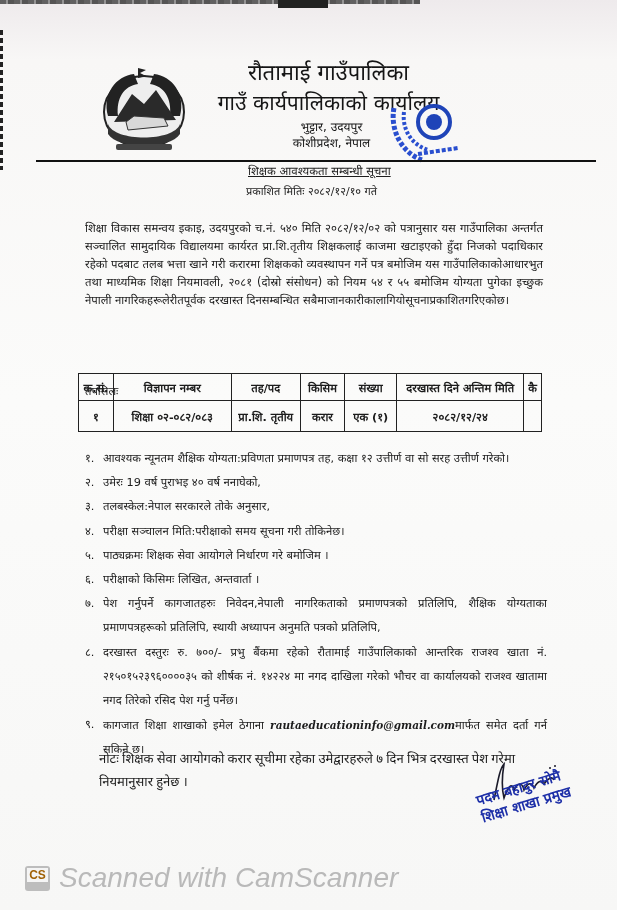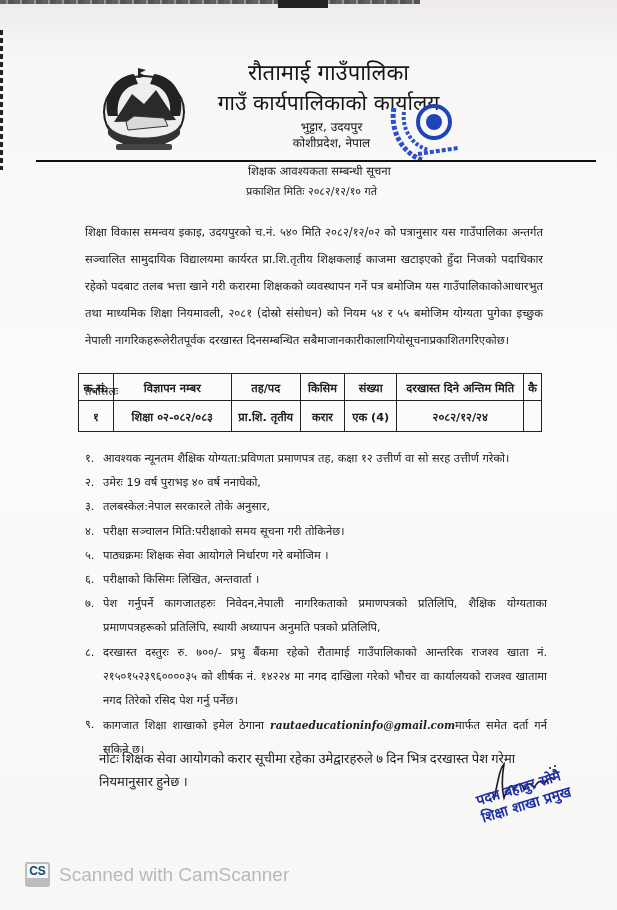--- a/index.html
+++ b/index.html
@@ -25,26 +25,26 @@
 
   .org-name { position: absolute; left: 0; width: 617px; text-align: center; color: #151515; }
   .org-line1 { top: 56px; font-size: 22px; padding-left: 40px; box-sizing: border-box; }
   .org-line2 { top: 88px; font-size: 21px; padding-left: 40px; box-sizing: border-box; }
   .addr1 { top: 118px; font-size: 12px; padding-left: 46px; box-sizing: border-box; }
   .addr2 { top: 134px; font-size: 12px; padding-left: 46px; box-sizing: border-box; }
 
   .seal { position: absolute; left: 388px; top: 98px; width: 72px; height: 70px; }
 
   .header-rule { position: absolute; left: 36px; top: 160px; width: 560px; height: 2px; background: #111; }
-  .notice-title { position: absolute; left: 248px; top: 163px; font-size: 11.5px; }
+  .notice-title { position: absolute; left: 248px; top: 163px; font-size: 11.5px; text-decoration: underline; }
   .pub-date { position: absolute; left: 246px; top: 183px; font-size: 11px; }
 
   .body-para {
     position: absolute; left: 85px; top: 219px; width: 458px;
-    font-size: 11.4px; line-height: 27px; text-align: justify;
+    font-size: 11.4px; line-height: 18px; text-align: justify;
   }
   .tapsil { position: absolute; left: 85px; top: 350px; font-size: 11.3px; margin-top: 33px; }
 
   table.vacancy {
     position: absolute; left: 78px; top: 373px; width: 464px;
     border-collapse: collapse; font-size: 11.3px;
   }
   table.vacancy th, table.vacancy td {
     border: 1px solid #222; padding: 3px 4px; text-align: center; font-weight: bold; height: 20px;
   }
@@ -58,22 +58,22 @@
 
   .note { position: absolute; left: 99px; top: 747px; width: 440px; font-size: 13px; line-height: 23px; font-family: Liberation Serif, serif; }
 
   .signature { position: absolute; left: 488px; top: 760px; width: 72px; height: 44px; }
   .stamp-text { position: absolute; left: 474px; top: 792px; color: #1d2fa8; font-size: 14px; font-weight: bold;
     transform: rotate(-17deg); transform-origin: left top; line-height: 18px; }
 
   .camscanner { position: absolute; left: 25px; top: 862px; display: flex; align-items: center; color: #b9b9b9; }
   .cs-icon { width: 25px; height: 25px; border-radius: 3px; background: #bdbdbd; position: relative; margin-right: 9px; }
   .cs-icon span { position: absolute; left: 2px; top: 2px; right: 2px; height: 14px; background: #f5f5f5;
-    font-family: "Liberation Sans", sans-serif; font-weight: bold; font-size: 12px; color: #0c4a6e; line-height: 14px; text-align: center; }
-  .cs-text { font-family: "Liberation Sans", sans-serif; font-size: 19px; }
+    font-family: "Liberation Sans", sans-serif; font-weight: bold; font-size: 12px; color: #a16207; line-height: 14px; text-align: center; }
+  .cs-text { font-family: "Liberation Sans", sans-serif; font-size: 28px; font-style: italic; }
 </style>
 </head>
 <body>
 
 <div class="page">
   <div class="top-scan-edge"></div>
   <div class="top-scan-blot"></div>
   <div class="left-scan-edge"></div>
 
   <svg class="emblem" viewBox="0 0 100 92">
@@ -118,21 +118,21 @@
         <th style="width:122px">दरखास्त दिने अन्तिम मिति</th>
         <th>कै</th>
       </tr>
     </thead>
     <tbody>
       <tr>
         <td>१</td>
         <td>शिक्षा ०२-०८२/०८३</td>
         <td>प्रा.शि. तृतीय</td>
         <td>करार</td>
-        <td>एक (4)</td>
+        <td>एक (१)</td>
         <td>२०८२/१२/२४</td>
         <td></td>
       </tr>
     </tbody>
   </table>
 
   <ol class="reqs">
     <li>
         <span class="num">१.</span>
         <span class="txt">आवश्यक न्यूनतम शैक्षिक योग्यता:प्रविणता प्रमाणपत्र तह, कक्षा १२ उत्तीर्ण वा सो सरह उत्तीर्ण गरेको।</span>

